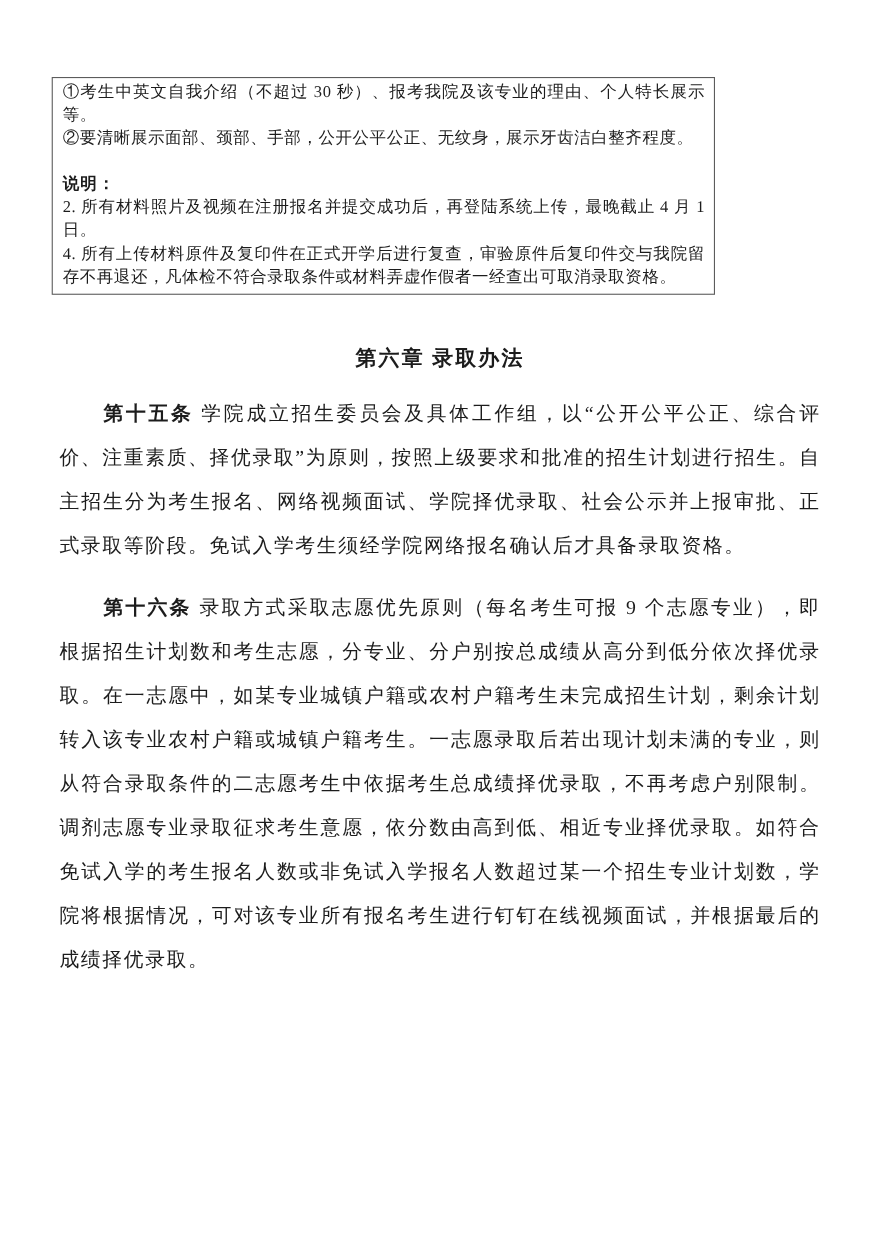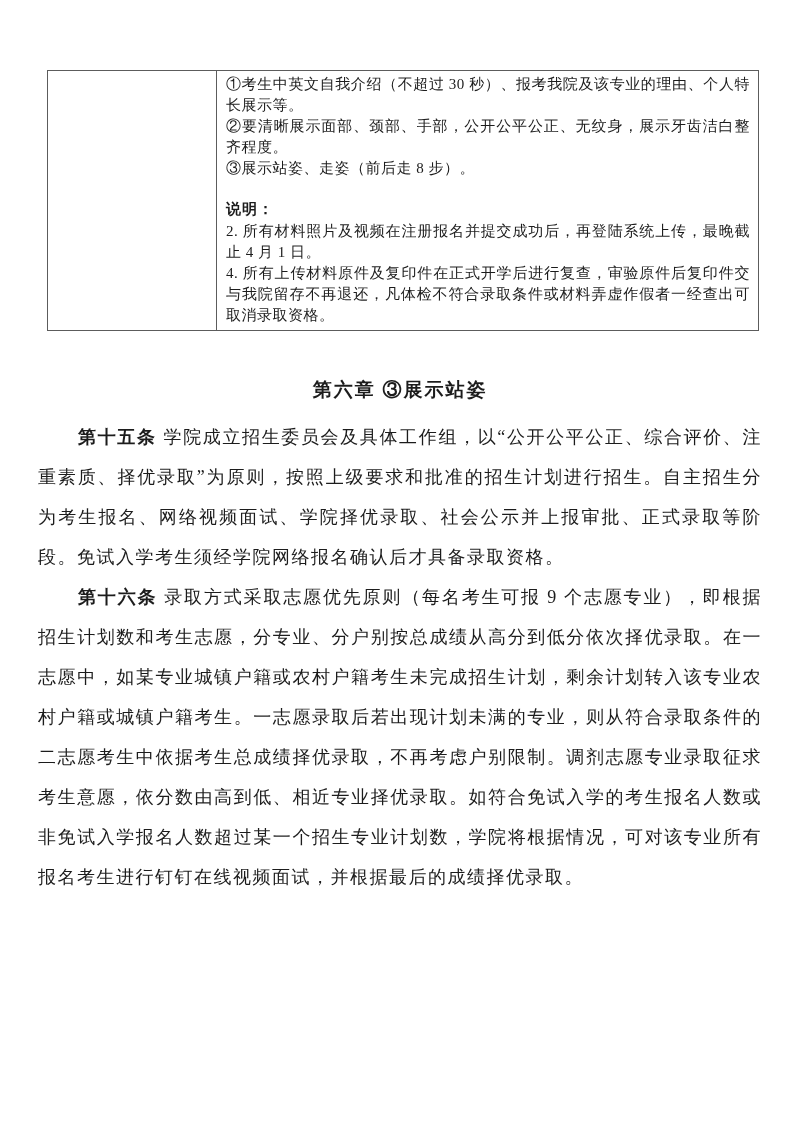--- a/index.html
+++ b/index.html
@@ -9,86 +9,86 @@
     background: #ffffff;
     color: #1c1c1c;
     font-family: "Liberation Serif", "DejaVu Serif", serif;
     position: relative;
     overflow: hidden;
   }
 
   
   .doc-table {
     margin: 70px 0 0 47px;
-    width: 712px;
+    width: 603px;
     border: 1px solid #5c5c5c;
     box-sizing: border-box;
     display: flex;
+    flex-direction: column;
   }
   .cell-left {
     width: 169px;
     border-right: 1px solid #5c5c5c;
     box-sizing: border-box;
   }
   .cell-right {
     flex: 1;
     padding: 3px 8px 4px 9px;
     font-size: 15px;
     line-height: 21px;
     letter-spacing: 0.5px;
   }
   .cell-right p { margin: 0; text-align: justify; }
   .spacer { height: 21px; }
   .notes-label {
     font-weight: bold;
-    font-family: Liberation Mono, monospace;
+    font-family: Liberation Serif, serif;
     letter-spacing: 1px;
   }
 
   
   .chapter-heading {
     margin-top: 46px;
     text-align: center;
     font-size: 19px;
     font-weight: bold;
     line-height: 26px;
     letter-spacing: 2px;
   }
 
   
   .articles {
     margin: 14px 38px 0 38px;
   }
   .articles p {
-    margin: 0;
+    margin: 16px;
     font-size: 18px;
     line-height: 40px;
     letter-spacing: 1.5px;
     text-align: justify;
     text-indent: 40px;
   }
   .art-label {
     font-weight: bold;
     margin-right: 7px;
   }
 </style>
 </head>
 <body>
 
 <div class="doc-table">
   <div class="cell-left"></div>
   <div class="cell-right">
     <p>①考生中英文自我介绍（不超过 30 秒）、报考我院及该专业的理由、个人特长展示等。</p>
     <p>②要清晰展示面部、颈部、手部，公开公平公正、无纹身，展示牙齿洁白整齐程度。</p>
-    <p>③展示站姿、走姿（前后走 8 步）。</p>
     <div class="spacer"></div>
     <p class="notes-label">说明：</p>
     <p>2. 所有材料照片及视频在注册报名并提交成功后，再登陆系统上传，最晚截止 4 月 1 日。</p>
     <p>4. 所有上传材料原件及复印件在正式开学后进行复查，审验原件后复印件交与我院留存不再退还，凡体检不符合录取条件或材料弄虚作假者一经查出可取消录取资格。</p>
   </div>
 </div>
 
-<div class="chapter-heading">第六章 ③展示站姿</div>
+<div class="chapter-heading">第六章 录取办法</div>
 
 <div class="articles">
   <p><span class="art-label">第十五条</span><span>学院成立招生委员会及具体工作组，以“公开公平公正、综合评价、注重素质、择优录取”为原则，按照上级要求和批准的招生计划进行招生。自主招生分为考生报名、网络视频面试、学院择优录取、社会公示并上报审批、正式录取等阶段。免试入学考生须经学院网络报名确认后才具备录取资格。</span></p>
   <p><span class="art-label">第十六条</span><span>录取方式采取志愿优先原则（每名考生可报 9 个志愿专业），即根据招生计划数和考生志愿，分专业、分户别按总成绩从高分到低分依次择优录取。在一志愿中，如某专业城镇户籍或农村户籍考生未完成招生计划，剩余计划转入该专业农村户籍或城镇户籍考生。一志愿录取后若出现计划未满的专业，则从符合录取条件的二志愿考生中依据考生总成绩择优录取，不再考虑户别限制。调剂志愿专业录取征求考生意愿，依分数由高到低、相近专业择优录取。如符合免试入学的考生报名人数或非免试入学报名人数超过某一个招生专业计划数，学院将根据情况，可对该专业所有报名考生进行钉钉在线视频面试，并根据最后的成绩择优录取。</span></p>
 </div>
 
 </body></html>

